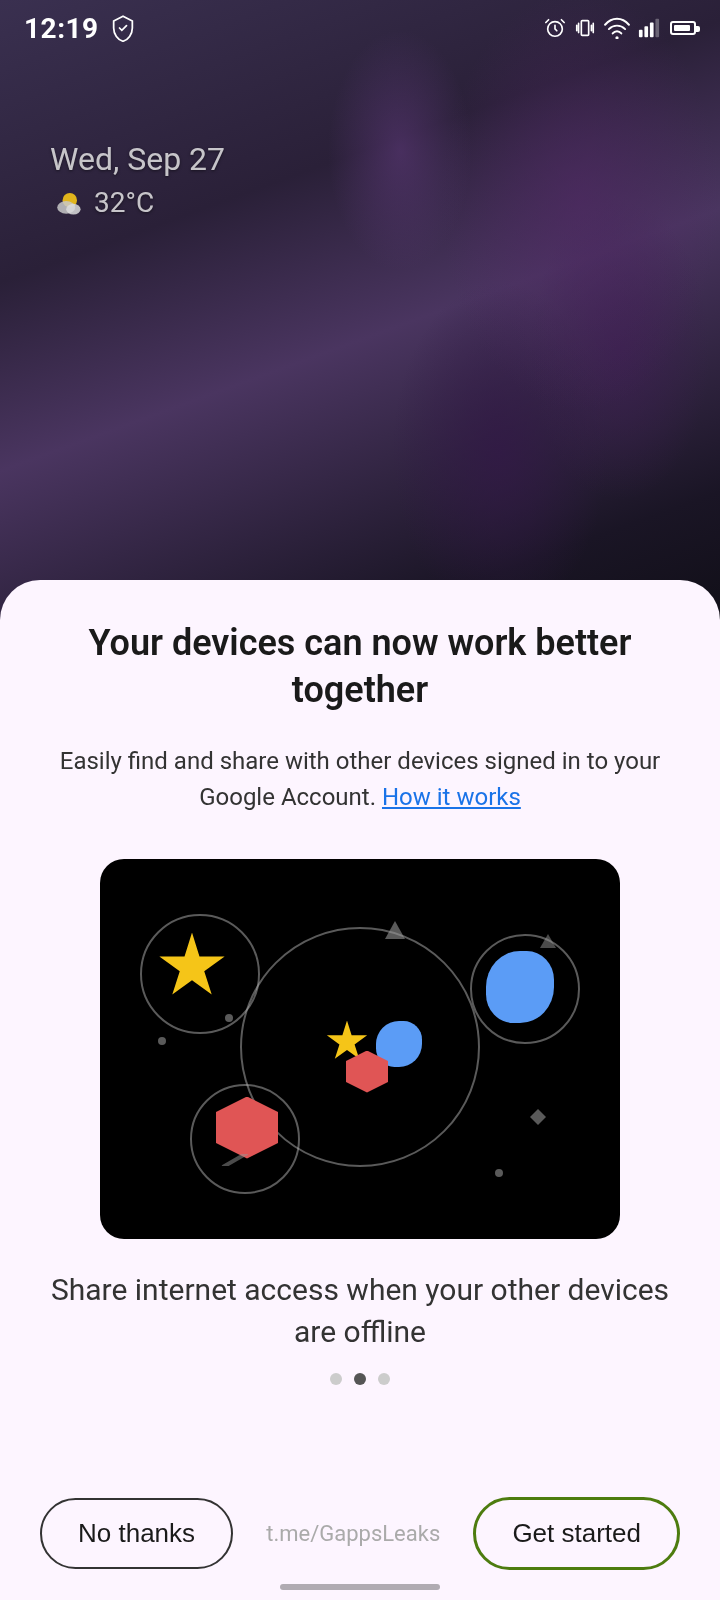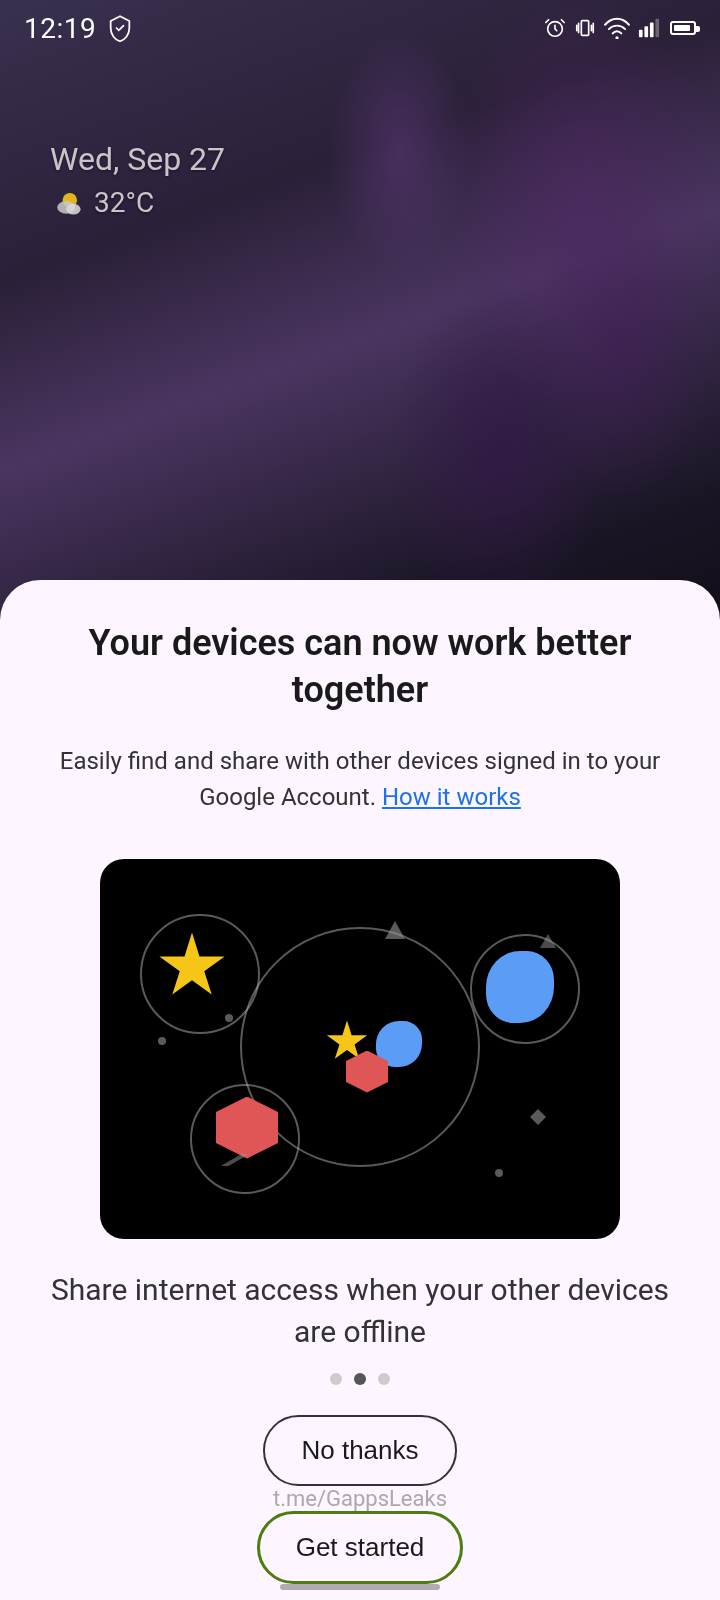--- a/index.html
+++ b/index.html
@@ -50,21 +50,21 @@
 
     .status-left {
       display: flex;
       align-items: center;
       gap: 10px;
     }
 
     .status-time {
       color: white;
       font-size: 28px;
-      font-weight: 400;
+      font-weight: 700;
       letter-spacing: 0.5px;
     }
 
     .status-shield {
       width: 28px;
       height: 28px;
     }
 
     .status-right {
       display: flex;
@@ -311,21 +311,20 @@
     }
 
     
     .buttons-row {
       display: flex;
       align-items: center;
       justify-content: space-between;
       width: 100%;
       padding: 0 10px;
       margin-top: auto;
-      flex-direction: column;
     }
 
     .btn-no-thanks {
       border: 2px solid #333;
       border-radius: 50px;
       padding: 18px 36px;
       font-size: 26px;
       font-weight: 500;
       color: #1a1a1a;
       background: transparent;

